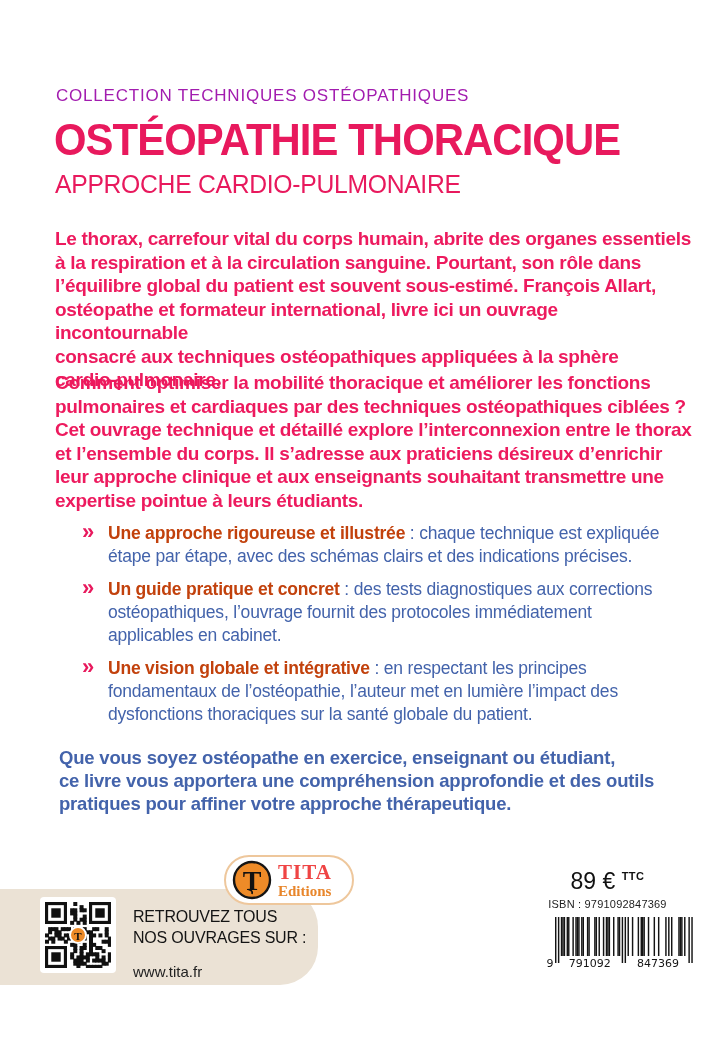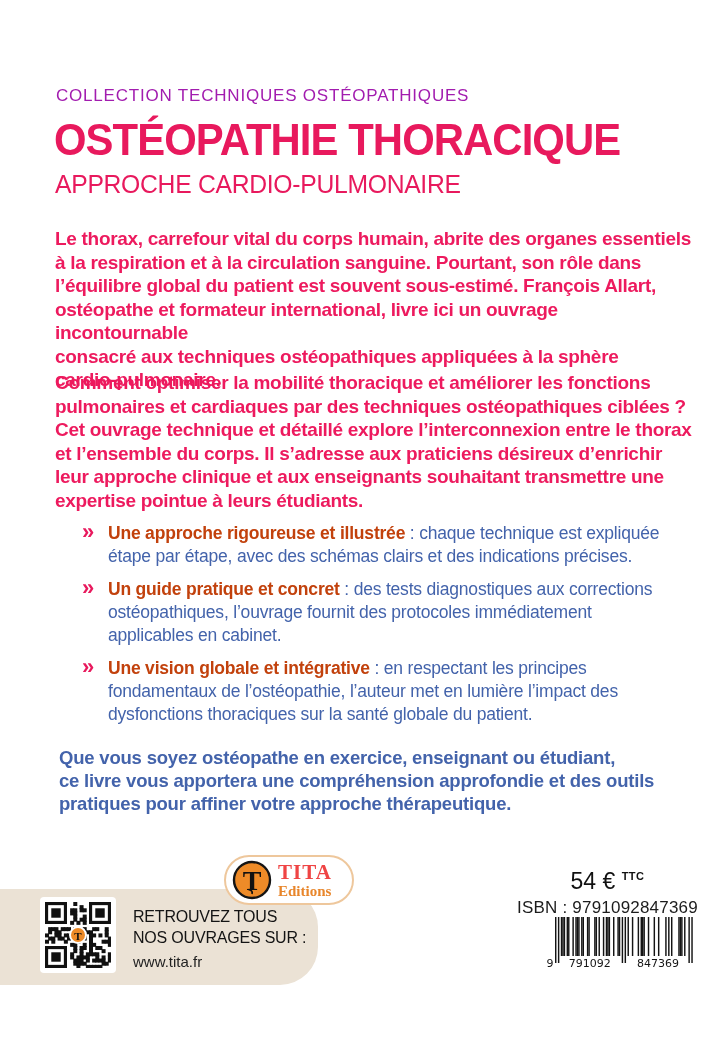--- a/index.html
+++ b/index.html
@@ -67,25 +67,25 @@
   .tita-tagline{
     font-family:"Liberation Serif","DejaVu Serif",serif;
     font-size:15px;font-weight:600;color:#e8862b;margin-top:1px;
   }
   .qr-tile{
     position:absolute;left:40px;top:897px;width:76px;height:76px;z-index:2;
     background:#ffffff;border-radius:4px;display:flex;align-items:center;justify-content:center;
   }
   .promo-text{position:absolute;left:133px;top:906px;z-index:2;color:#141414;}
   .promo-line{font-size:16px;font-weight:400;line-height:21px;letter-spacing:-.2px;}
-  .promo-url{font-size:15px;font-weight:400;line-height:21px;margin-top:3px;color:#222222;}
+  .promo-url{font-size:15px;font-weight:400;line-height:21px;margin-top:13px;color:#222222;}
   .price-block{position:absolute;left:515px;top:868px;width:185px;text-align:center;color:#111111;}
   .price{font-size:23px;font-weight:500;letter-spacing:0;}
   .price sup{font-size:11px;font-weight:600;letter-spacing:.5px;vertical-align:super;}
-  .isbn{font-size:17px;margin-top:3px;letter-spacing:.2px;color:#1c1c1c;}
+  .isbn{font-size:11px;margin-top:3px;letter-spacing:.2px;color:#1c1c1c;}
   .barcode{position:absolute;left:546px;top:915px;}
 </style>
 </head>
 <body>
 
 <div class="page">
 
   <div class="collection">COLLECTION TECHNIQUES OSTÉOPATHIQUES</div>
   <h1 class="title">OSTÉOPATHIE THORACIQUE</h1>
   <h2 class="subtitle">APPROCHE CARDIO-PULMONAIRE</h2>
@@ -272,21 +272,21 @@
       </svg>
   </div>
 
   <div class="promo-text">
     <div class="promo-line">RETROUVEZ TOUS</div>
     <div class="promo-line">NOS OUVRAGES SUR :</div>
     <div class="promo-url">www.tita.fr</div>
   </div>
 
   <div class="price-block">
-    <div class="price"><span>54 €</span> <sup>TTC</sup></div>
+    <div class="price"><span>89 €</span> <sup>TTC</sup></div>
     <div class="isbn">ISBN : 9791092847369</div>
   </div>
 
   <svg class="barcode" id="barcode-svg" width="156" height="58" viewBox="0 0 156 58">
       <rect x="9.00" y="2" width="1.45" height="46" fill="#141414"></rect>
       <rect x="11.90" y="2" width="1.45" height="46" fill="#141414"></rect>
       <rect x="14.80" y="2" width="1.45" height="39" fill="#141414"></rect>
       <rect x="16.25" y="2" width="1.45" height="39" fill="#141414"></rect>
       <rect x="17.70" y="2" width="1.45" height="39" fill="#141414"></rect>
       <rect x="20.60" y="2" width="1.45" height="39" fill="#141414"></rect>

